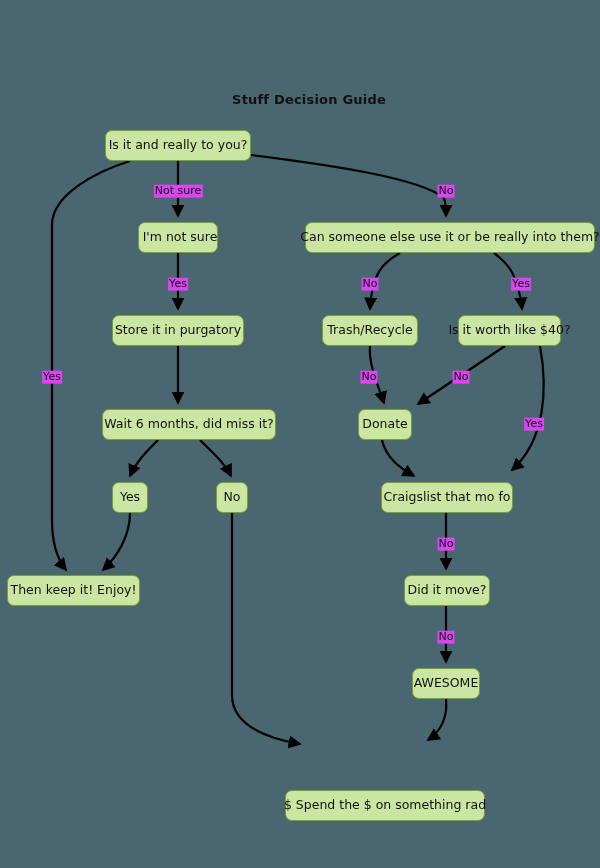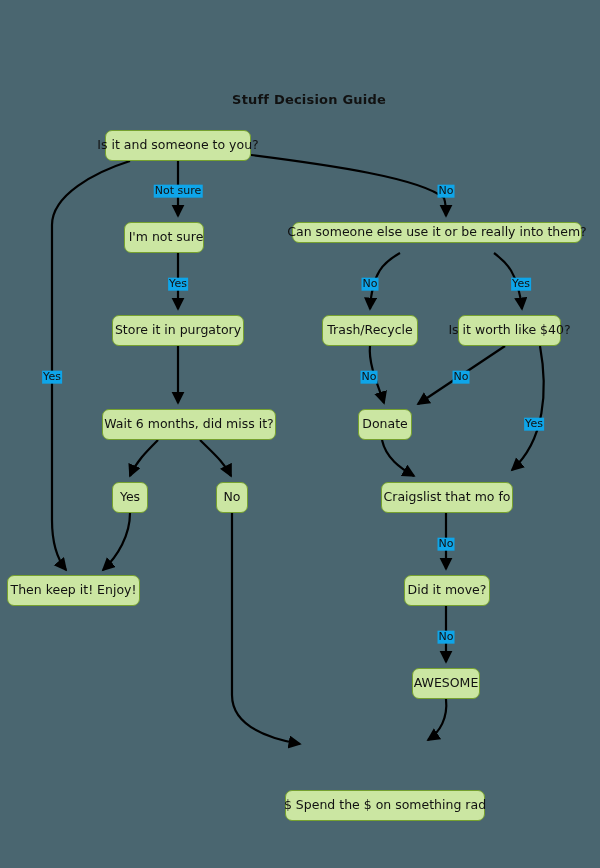--- a/index.html
+++ b/index.html
@@ -46,21 +46,21 @@
     font-size: 12.5px;
     display: flex;
     align-items: center;
     justify-content: center;
     white-space: nowrap;
     padding: 0 9px;
     line-height: 1;
   }
   .edge-label {
     position: absolute;
-    background: #0ea5e9;
+    background: #d946ef;
     color: #111111;
     font-size: 11px;
     line-height: 1.15;
     padding: 0px 1px;
     white-space: nowrap;
     transform: translate(-50%, -50%);
   }
 </style>
 </head>
 <body>
@@ -109,23 +109,23 @@
 
       <path d="M446,513 L446,569"></path>
 
       <path d="M446,606 L446,662"></path>
 
       <path d="M446,699 C448,718 440,732 428,740"></path>
     </g>
   </svg>
 
   <div id="nodes">
-      <div class="node" style="left: 105px; top: 130px; width: 146px; height: 31px;">Is it and someone to you?</div>
-      <div class="node" style="left: 124px; top: 222px; width: 80px; height: 31px; padding-left: 13px;">I'm not sure</div>
-      <div class="node" style="left: 292px; top: 222px; width: 290px; height: 21px;">Can someone else use it or be really into them?</div>
+      <div class="node" style="left: 105px; top: 130px; width: 146px; height: 31px;">Is it and really to you?</div>
+      <div class="node" style="left: 138px; top: 222px; width: 80px; height: 31px; padding-left: 13px;">I'm not sure</div>
+      <div class="node" style="left: 305px; top: 222px; width: 290px; height: 31px;">Can someone else use it or be really into them?</div>
       <div class="node" style="left: 112px; top: 315px; width: 132px; height: 31px;">Store it in purgatory</div>
       <div class="node" style="left: 322px; top: 315px; width: 96px; height: 31px;">Trash/Recycle</div>
       <div class="node" style="left: 458px; top: 315px; width: 103px; height: 31px;">Is it worth like $40?</div>
       <div class="node" style="left: 102px; top: 409px; width: 174px; height: 31px;">Wait 6 months, did miss it?</div>
       <div class="node" style="left: 358px; top: 409px; width: 54px; height: 31px;">Donate</div>
       <div class="node" style="left: 112px; top: 482px; width: 36px; height: 31px;">Yes</div>
       <div class="node" style="left: 216px; top: 482px; width: 32px; height: 31px;">No</div>
       <div class="node" style="left: 381px; top: 482px; width: 132px; height: 31px;">Craigslist that mo fo</div>
       <div class="node" style="left: 7px; top: 575px; width: 133px; height: 31px;">Then keep it! Enjoy!</div>
       <div class="node" style="left: 404px; top: 575px; width: 86px; height: 31px;">Did it move?</div>

